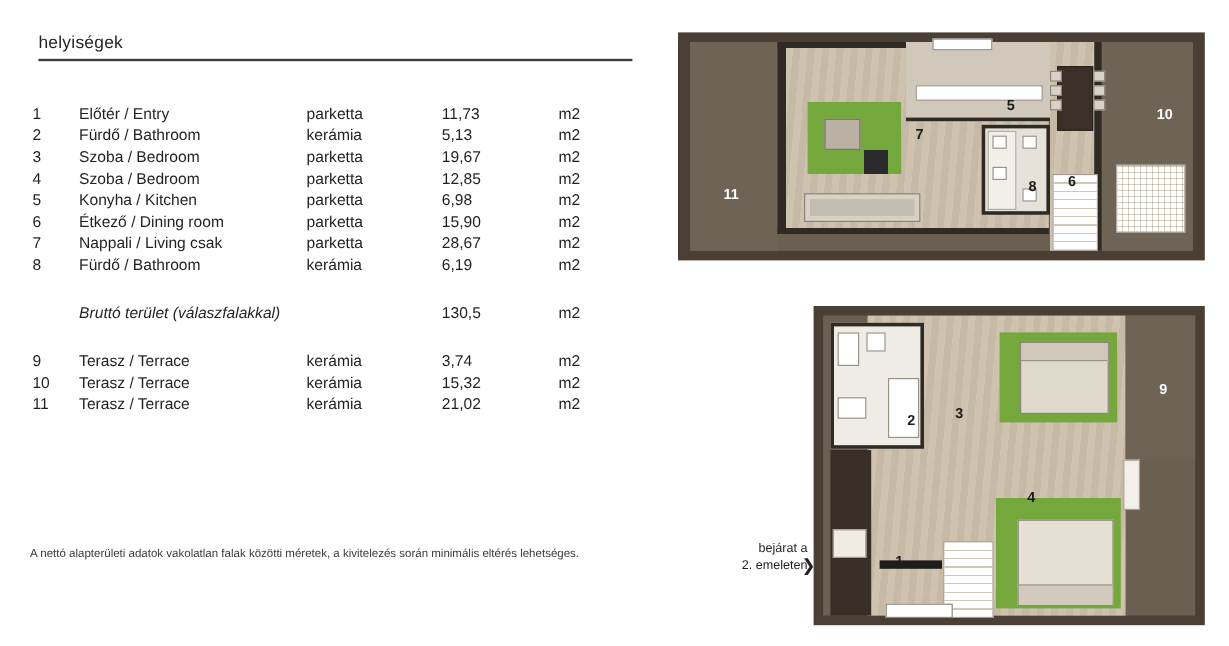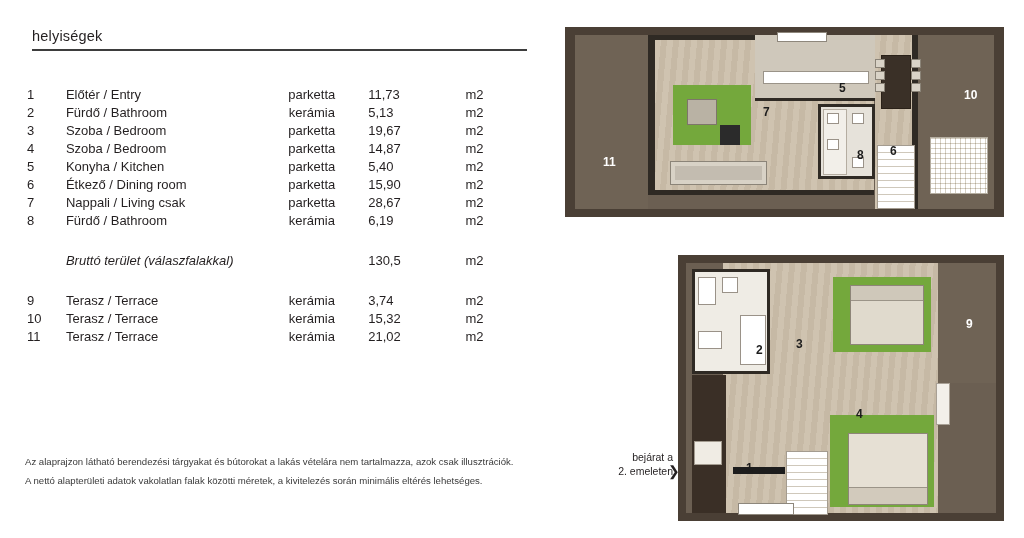--- a/index.html
+++ b/index.html
@@ -56,21 +56,21 @@
   }
   table.rooms td {
     padding: 0;
     height: 18px;
     vertical-align: top;
     line-height: 18px;
     white-space: nowrap;
   }
   td.c-num   { width: 38px; padding-left: 5px; }
   td.c-name  { width: 185px; }
-  td.c-mat   { width: 110px; text-align: center; }
+  td.c-mat   { width: 110px; }
   td.c-area  { width: 95px; margin-top: 12px; }
   td.c-unit  { width: 60px; }
 
   tr.spacer td { height: 22px; }
 
   .bold { font-weight: bold; }
   .italic { font-style: italic; }
 
   .notes {
     position: absolute;
@@ -454,28 +454,28 @@
           <td class="c-num">3</td>
           <td class="c-name">Szoba / Bedroom</td>
           <td class="c-mat">parketta</td>
           <td class="c-area">19,67</td>
           <td class="c-unit">m2</td>
         </tr>
         <tr>
           <td class="c-num">4</td>
           <td class="c-name">Szoba / Bedroom</td>
           <td class="c-mat">parketta</td>
-          <td class="c-area">14,87</td>
+          <td class="c-area">12,85</td>
           <td class="c-unit">m2</td>
         </tr>
         <tr>
           <td class="c-num">5</td>
           <td class="c-name">Konyha / Kitchen</td>
           <td class="c-mat">parketta</td>
-          <td class="c-area">5,40</td>
+          <td class="c-area">6,98</td>
           <td class="c-unit">m2</td>
         </tr>
         <tr>
           <td class="c-num">6</td>
           <td class="c-name">Étkező / Dining room</td>
           <td class="c-mat">parketta</td>
           <td class="c-area">15,90</td>
           <td class="c-unit">m2</td>
         </tr>
         <tr>
@@ -527,21 +527,20 @@
           <td class="c-num">11</td>
           <td class="c-name">Terasz / Terrace</td>
           <td class="c-mat">kerámia</td>
           <td class="c-area">21,02</td>
           <td class="c-unit">m2</td>
         </tr>
       </tbody>
     </table>
 
     <div class="notes">
-      <p>Az alaprajzon látható berendezési tárgyakat és bútorokat a lakás vételára nem tartalmazza, azok csak illusztrációk.</p>
       <p>A nettó alapterületi adatok vakolatlan falak közötti méretek, a kivitelezés során minimális eltérés lehetséges.</p>
     </div>
   </div>
 
   <div class="right-col">
 
     <div class="plan-top">
       <div class="pt-inner"></div>
       <div class="pt-terr-left"></div>
       <div class="pt-terr-right"></div>

